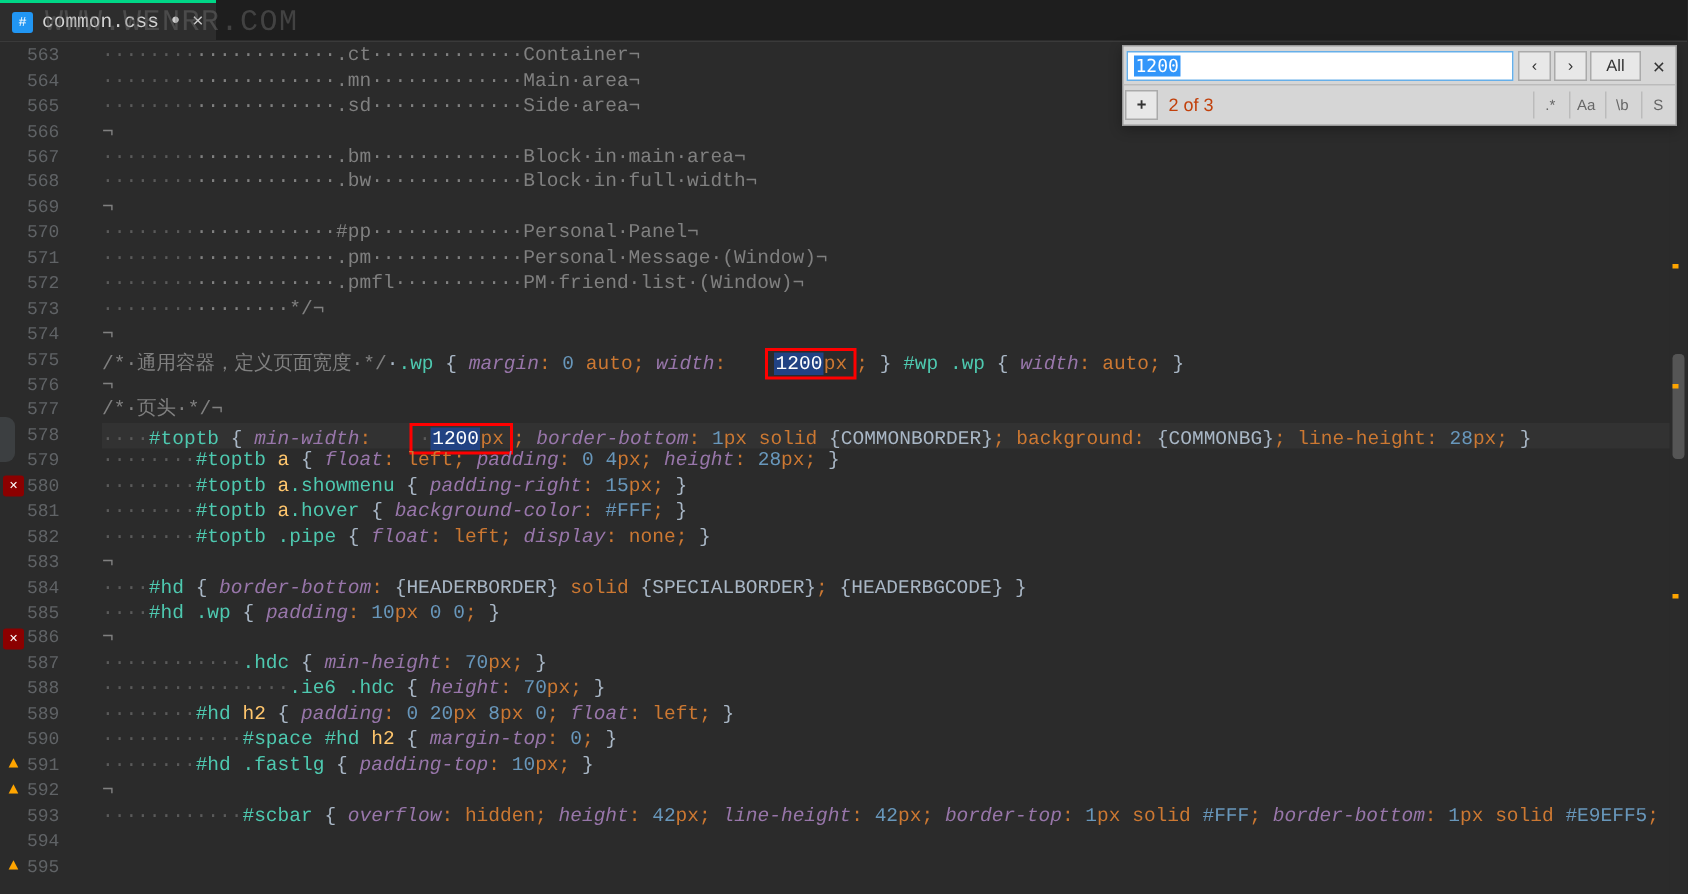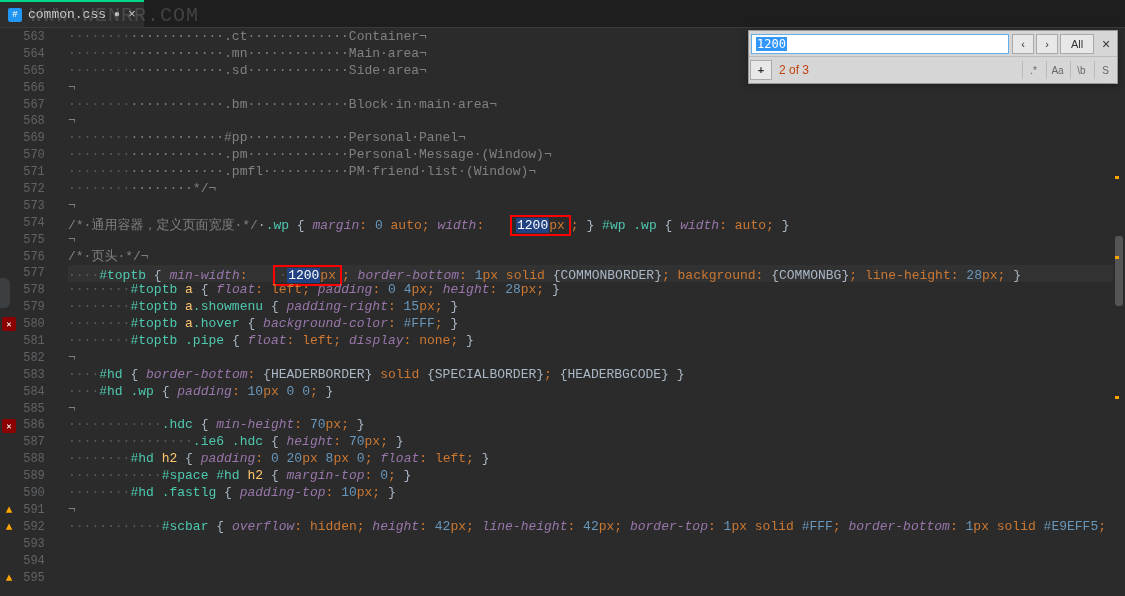--- a/index.html
+++ b/index.html
@@ -67,21 +67,21 @@
   height: 16.9px;
   text-align: center;
   font-size: 11px;
 }
 .warn { color: #ffa500; }
 .err { background: #8b0000; color: #fff; font-size: 9px; display: flex; align-items: center; justify-content: center; border-radius: 2px; margin: 1px 2px; height: 14px; }
 .line-numbers {
   width: 40px;
   background: #2b2b2b;
   color: #606366;
-  text-align: center;
+  text-align: left;
   padding-right: 8px;
   padding-top: 1px;
 }
 .line-num { height: 16.9px; line-height: 16.9px; font-size: 12px; }
 .code {
   flex: 1;
   padding-top: 1px;
   padding-left: 10px;
   position: relative;
 }
@@ -284,20 +284,21 @@
       <div class="line-num">593</div>
       <div class="line-num">594</div>
       <div class="line-num">595</div>
     </div>
   <div class="code" id="code">
       <div class="code-line"><span class="ws">········</span><span class="c">············.ct·············Container¬</span></div>
       <div class="code-line"><span class="ws">········</span><span class="c">············.mn·············Main·area¬</span></div>
       <div class="code-line"><span class="ws">········</span><span class="c">············.sd·············Side·area¬</span></div>
       <div class="code-line"><span class="ws"></span><span class="c">¬</span></div>
       <div class="code-line"><span class="ws">········</span><span class="c">············.bm·············Block·in·main·area¬</span></div>
+      <div class="code-line"><span class="ws">········</span><span class="c">············.bw·············Block·in·full·width¬</span></div>
       <div class="code-line"><span class="ws"></span><span class="c">¬</span></div>
       <div class="code-line"><span class="ws">········</span><span class="c">············#pp·············Personal·Panel¬</span></div>
       <div class="code-line"><span class="ws">········</span><span class="c">············.pm·············Personal·Message·(Window)¬</span></div>
       <div class="code-line"><span class="ws">········</span><span class="c">············.pmfl···········PM·friend·list·(Window)¬</span></div>
       <div class="code-line"><span class="ws">········</span><span class="c">········*/¬</span></div>
       <div class="code-line"><span class="ws"></span><span class="c">¬</span></div>
       <div class="code-line"><span class="c">/*·通用容器，定义页面宽度·*/</span><span class="txt">·</span><span class="sel">.wp</span><span class="txt"> </span><span class="brace">{</span><span class="txt"> </span><span class="prop">margin</span><span class="pun">:</span><span class="txt"> </span><span class="num">0</span><span class="txt"> </span><span class="kw">auto</span><span class="pun">;</span><span class="txt"> </span><span class="prop">width</span><span class="pun">:</span><span class="txt"> </span><span class="red-box"><span class="highlight">1200</span><span class="unit">px</span></span><span class="pun">;</span><span class="txt"> </span><span class="brace">}</span><span class="txt"> </span><span class="sel">#wp</span><span class="txt"> </span><span class="sel">.wp</span><span class="txt"> </span><span class="brace">{</span><span class="txt"> </span><span class="prop">width</span><span class="pun">:</span><span class="txt"> </span><span class="kw">auto</span><span class="pun">;</span><span class="txt"> </span><span class="brace">}</span></div>
       <div class="code-line"><span class="ws"></span><span class="c">¬</span></div>
       <div class="code-line"><span class="c">/*·页头·*/¬</span></div>
       <div class="code-line hl-line"><span class="ws">····</span><span class="sel">#toptb</span><span class="txt"> </span><span class="brace">{</span><span class="txt"> </span><span class="prop">min-width</span><span class="pun">:</span><span class="txt"> </span><span class="red-box"><span class="ws">·</span><span class="highlight">1200</span><span class="unit">px</span></span><span class="pun">;</span><span class="txt"> </span><span class="prop">border-bottom</span><span class="pun">:</span><span class="txt"> </span><span class="num">1</span><span class="unit">px</span><span class="txt"> </span><span class="kw">solid</span><span class="txt"> </span><span class="brace">{</span><span class="txt">COMMONBORDER</span><span class="brace">}</span><span class="pun">;</span><span class="txt"> </span><span class="kw">background</span><span class="pun">:</span><span class="txt"> </span><span class="brace">{</span><span class="txt">COMMONBG</span><span class="brace">}</span><span class="pun">;</span><span class="txt"> </span><span class="kw">line-height</span><span class="pun">:</span><span class="txt"> </span><span class="num">28</span><span class="unit">px</span><span class="pun">;</span><span class="txt"> </span><span class="brace">}</span></div>

